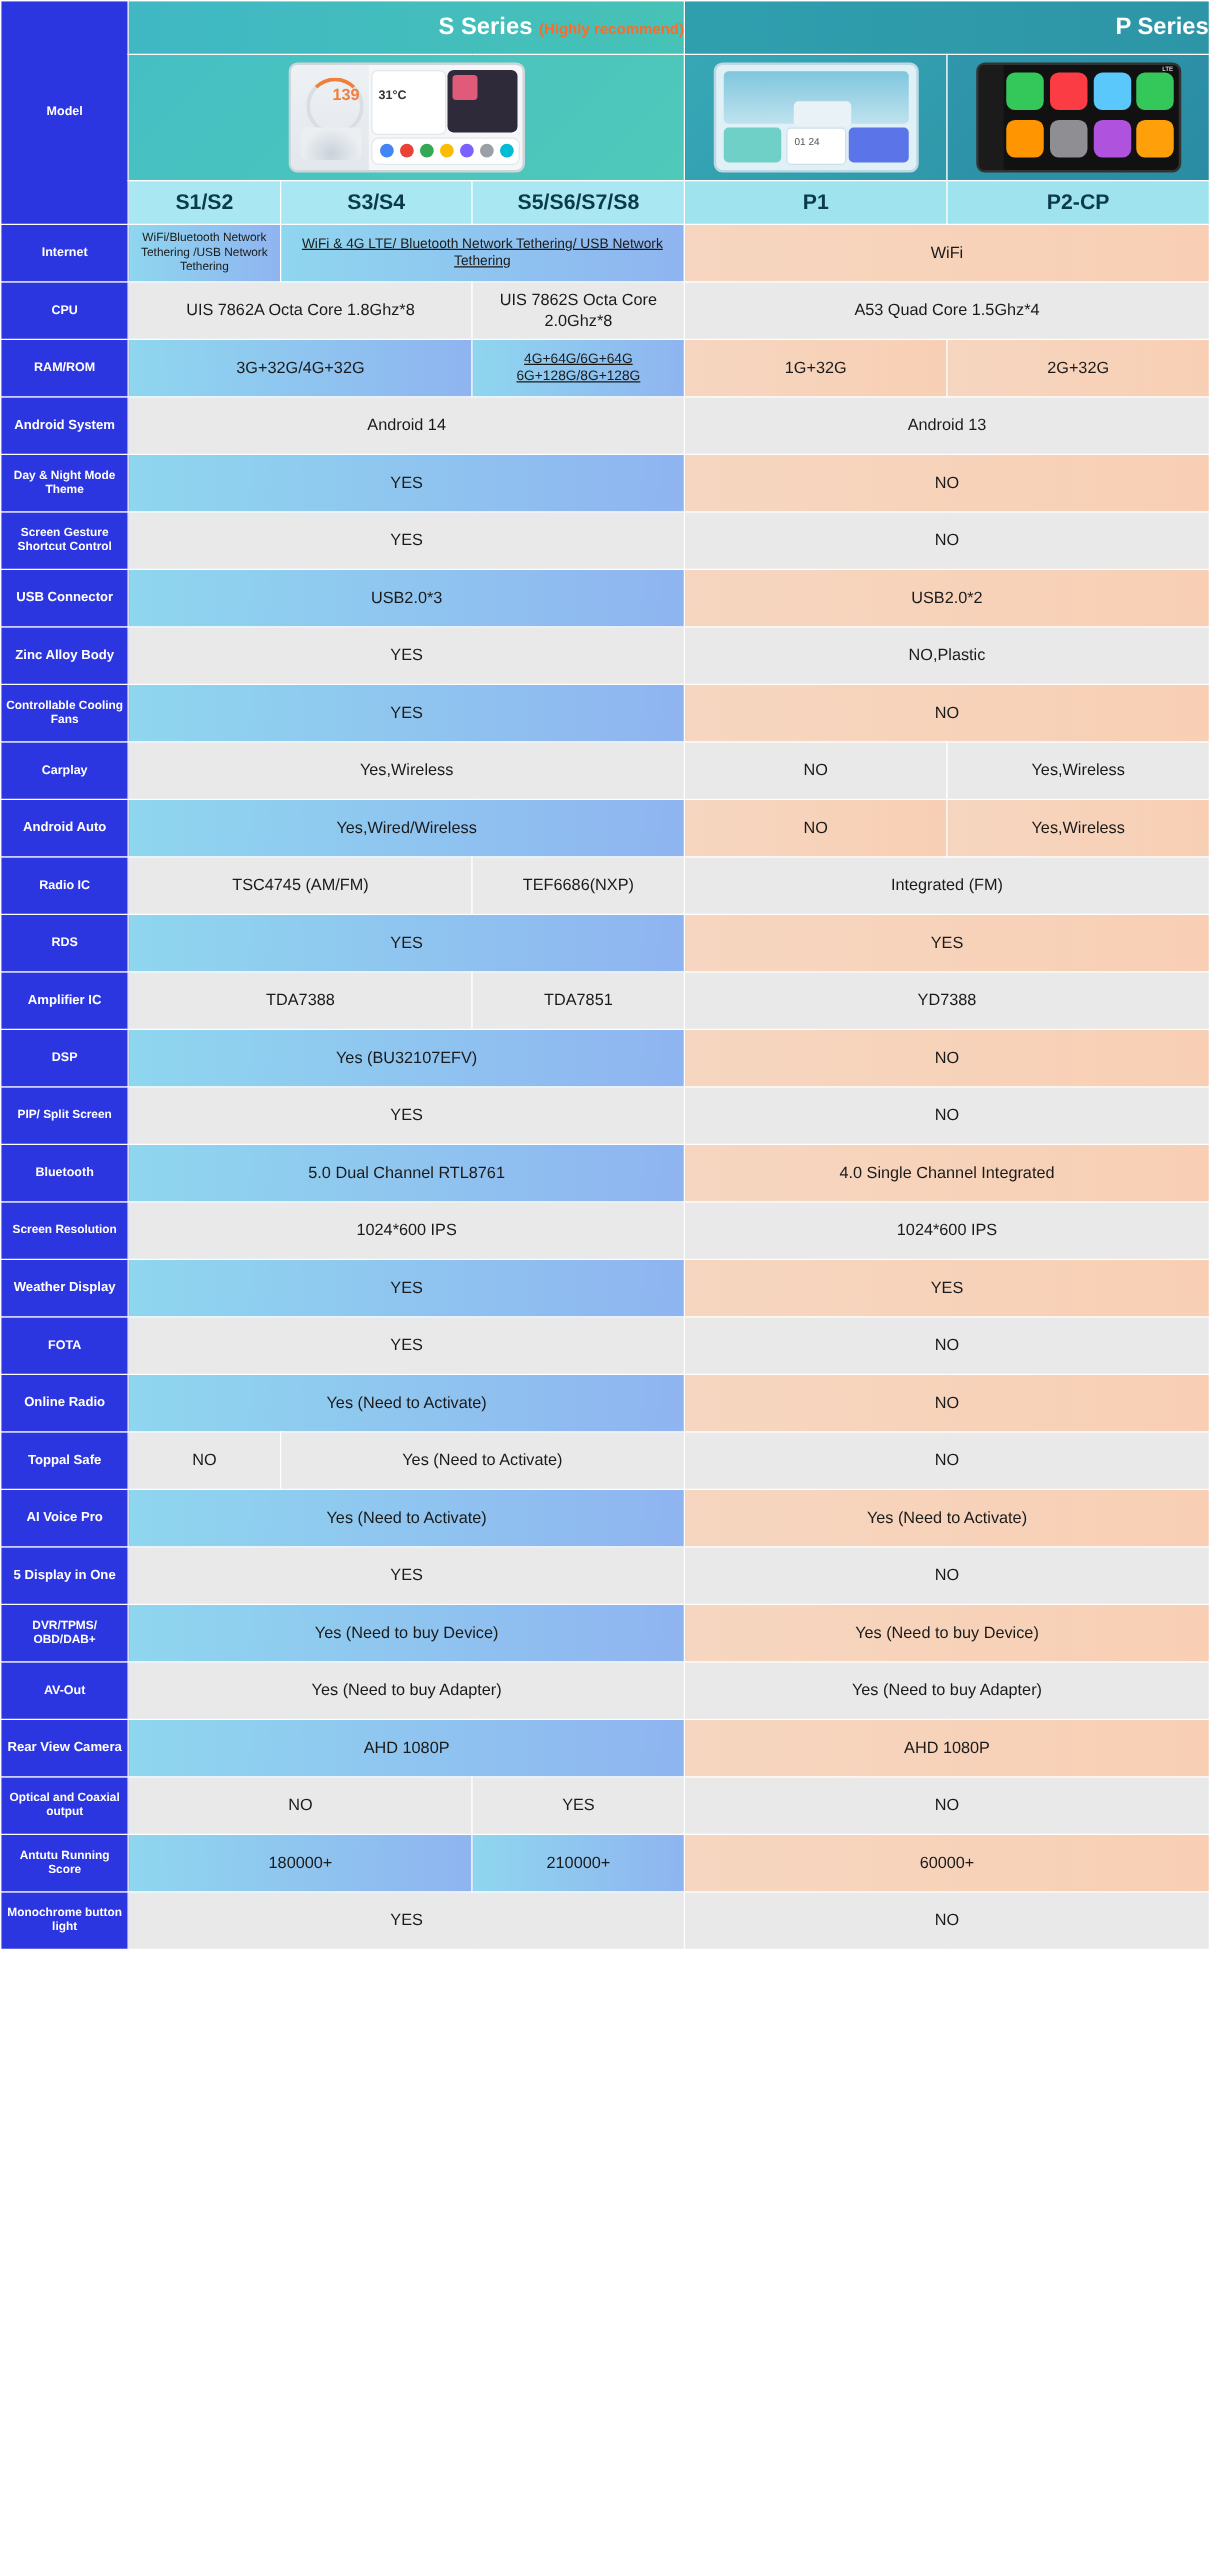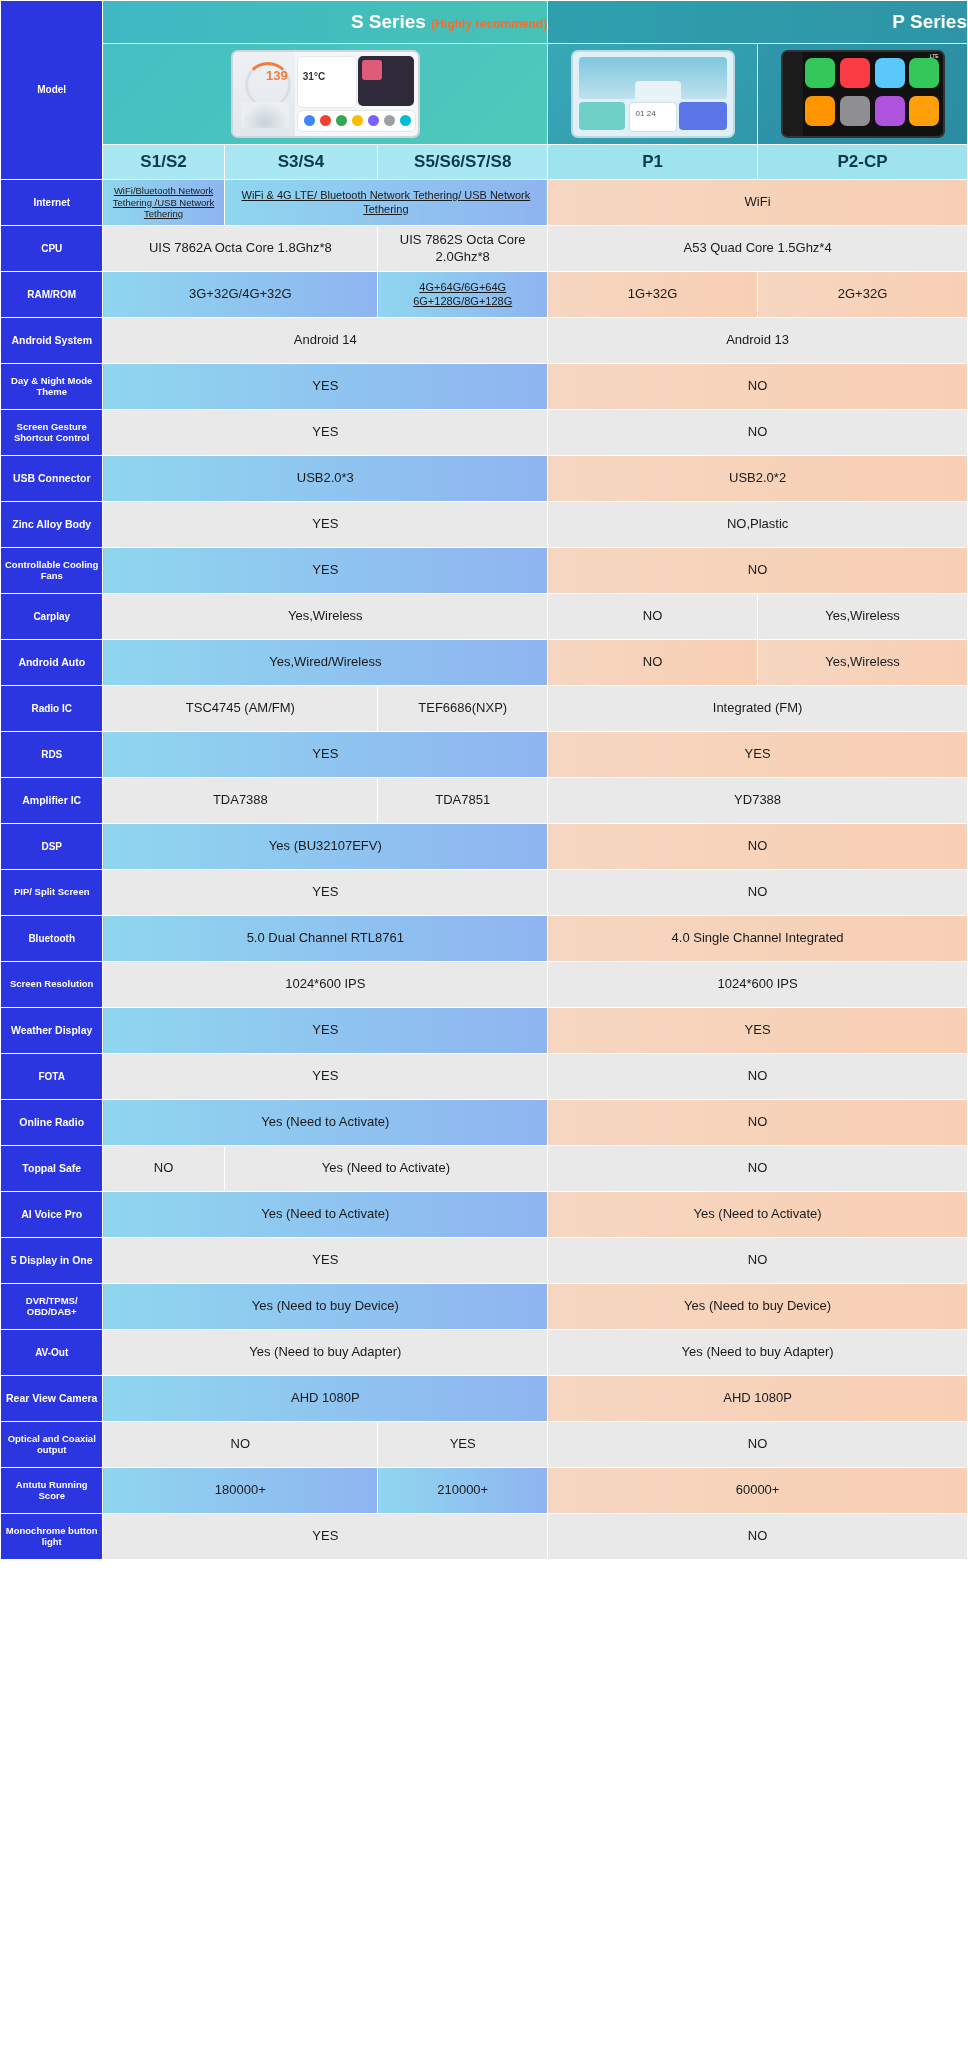--- a/index.html
+++ b/index.html
@@ -43,21 +43,21 @@
   }
   .sub-a{background:#a9e7f2;}
   .sub-b{background:#a9e7f2;}
   .sub-c{background:#a9e7f2;}
   .sub-p1{background:#9fe3ef;}
   .sub-p2{background:#9fe3ef;}
 
   
   td.d{font-size:13px;color:#1a1a1a;height:45px;line-height:1.25;}
   td.d.sm{font-size:11px;text-decoration:underline;}
-  td.d.xsm{font-size:9.5px;line-height:1.2;text-decoration:underline;}
+  td.d.xsm{font-size:9.5px;line-height:1.2;}
 
   
   .rowgray td.d{background:#e9e9e9;}
   .rowc .cS{background:linear-gradient(90deg,#8fd6ef 0%,#8fb4f0 100%);}
   .rowc .cP{background:linear-gradient(90deg,#f6d6c0 0%,#f8cfb4 100%);}
 
   
   .dev{position:relative;margin:0 auto;border-radius:7px;overflow:hidden;}
   .dev1{width:185px;height:84px;background:#f4f6f8;border:2px solid #cfd6db;}
   .d1-left{position:absolute;left:0;top:0;width:62px;height:100%;background:linear-gradient(180deg,#eef1f4,#e2e7ec);}

